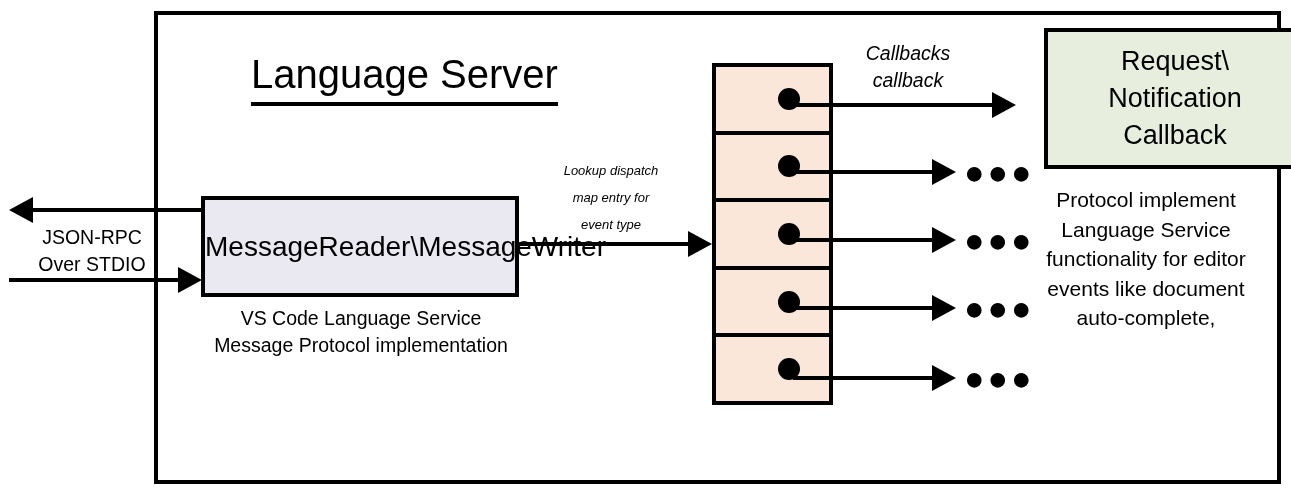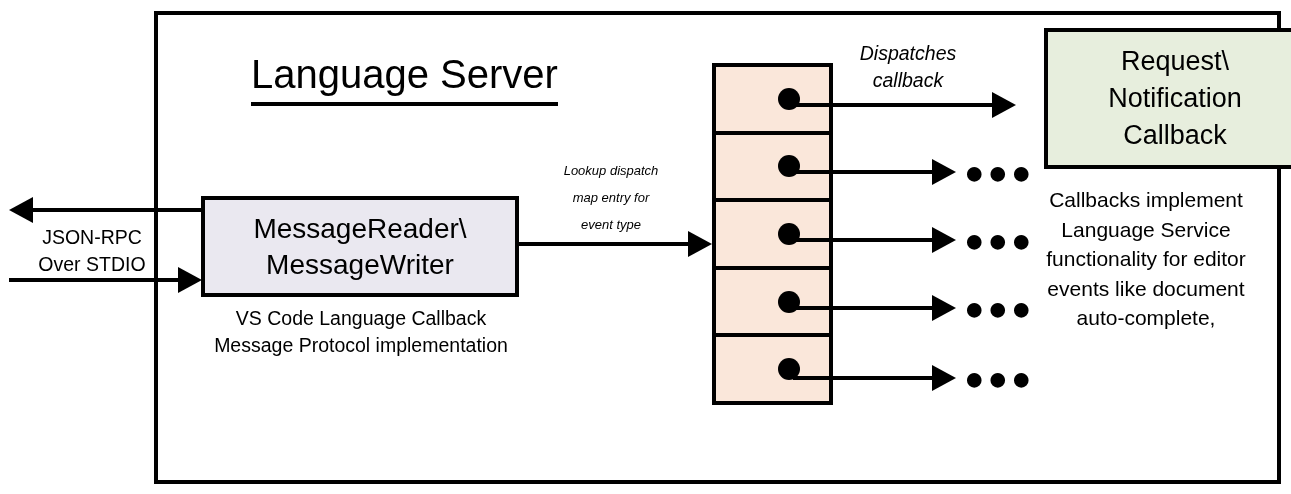--- a/index.html
+++ b/index.html
@@ -46,23 +46,23 @@
   
   #reader-box {
     left: 201px;
     top: 196px;
     width: 318px;
     height: 101px;
     background: #eae8f0;
     border: 4px solid #000000;
     box-sizing: border-box;
     display: flex;
-    flex-direction: column;
+    flex-direction: row;
     align-items: center;
-    justify-content: center;
+    justify-content: flex-start;
   }
   #reader-box .line { font-size: 28px; line-height: 36px; white-space: nowrap; }
 
   #reader-caption {
     left: 191px;
     top: 305px;
     width: 340px;
     text-align: center;
     font-size: 19.5px;
     line-height: 27px;
@@ -204,21 +204,21 @@
   <div class="abs" id="jsonrpc-label">
     <div>JSON-RPC</div>
     <div>Over STDIO</div>
   </div>
 
   <div class="abs" id="reader-box">
     <div class="line">MessageReader\</div>
     <div class="line">MessageWriter</div>
   </div>
   <div class="abs" id="reader-caption">
-    <div>VS Code Language Callback</div>
+    <div>VS Code Language Service</div>
     <div>Message Protocol implementation</div>
   </div>
 
   <div class="abs hline" style="left:519px; top:242px; width:170px;"></div>
   <div class="abs arrow-right" style="left:688px; top:231px;"></div>
   <div class="abs" id="lookup-label">
     <div>Lookup dispatch</div>
     <div>map entry for</div>
     <div>event type</div>
   </div>
@@ -237,21 +237,21 @@
         <div class="dot"></div>
       </div>
     <div class="cell">
         <div class="dot"></div>
       </div>
   </div>
 
   <div class="abs hline" style="left:793px; top:103px; width:200px;"></div>
   <div class="abs arrow-right" style="left:992px; top:92px;"></div>
   <div class="abs" id="dispatch-label">
-    <div>Dispatches</div>
+    <div>Callbacks</div>
     <div>callback</div>
   </div>
 
   <div class="abs hline" style="left:793px; top:170px; width:140px;"></div>
   <div class="abs arrow-right" style="left:932px; top:159px;"></div>
   <div class="abs ellipsis" style="left:964px; top:163px;">●●●</div>
 
   <div class="abs hline" style="left:793px; top:238px; width:140px;"></div>
   <div class="abs arrow-right" style="left:932px; top:227px;"></div>
   <div class="abs ellipsis" style="left:964px; top:231px;">●●●</div>
@@ -263,20 +263,20 @@
   <div class="abs hline" style="left:793px; top:376px; width:140px;"></div>
   <div class="abs arrow-right" style="left:932px; top:365px;"></div>
   <div class="abs ellipsis" style="left:964px; top:369px;">●●●</div>
 
   <div class="abs" id="callback-box">
     <div class="line">Request\</div>
     <div class="line">Notification</div>
     <div class="line">Callback</div>
   </div>
   <div class="abs" id="callback-caption">
-    <div>Callbacks implement</div>
+    <div>Protocol implement</div>
     <div>Language Service</div>
     <div>functionality for editor</div>
     <div>events like document</div>
     <div>auto-complete,</div>
   </div>
 
 </div>
 
 </body></html>

